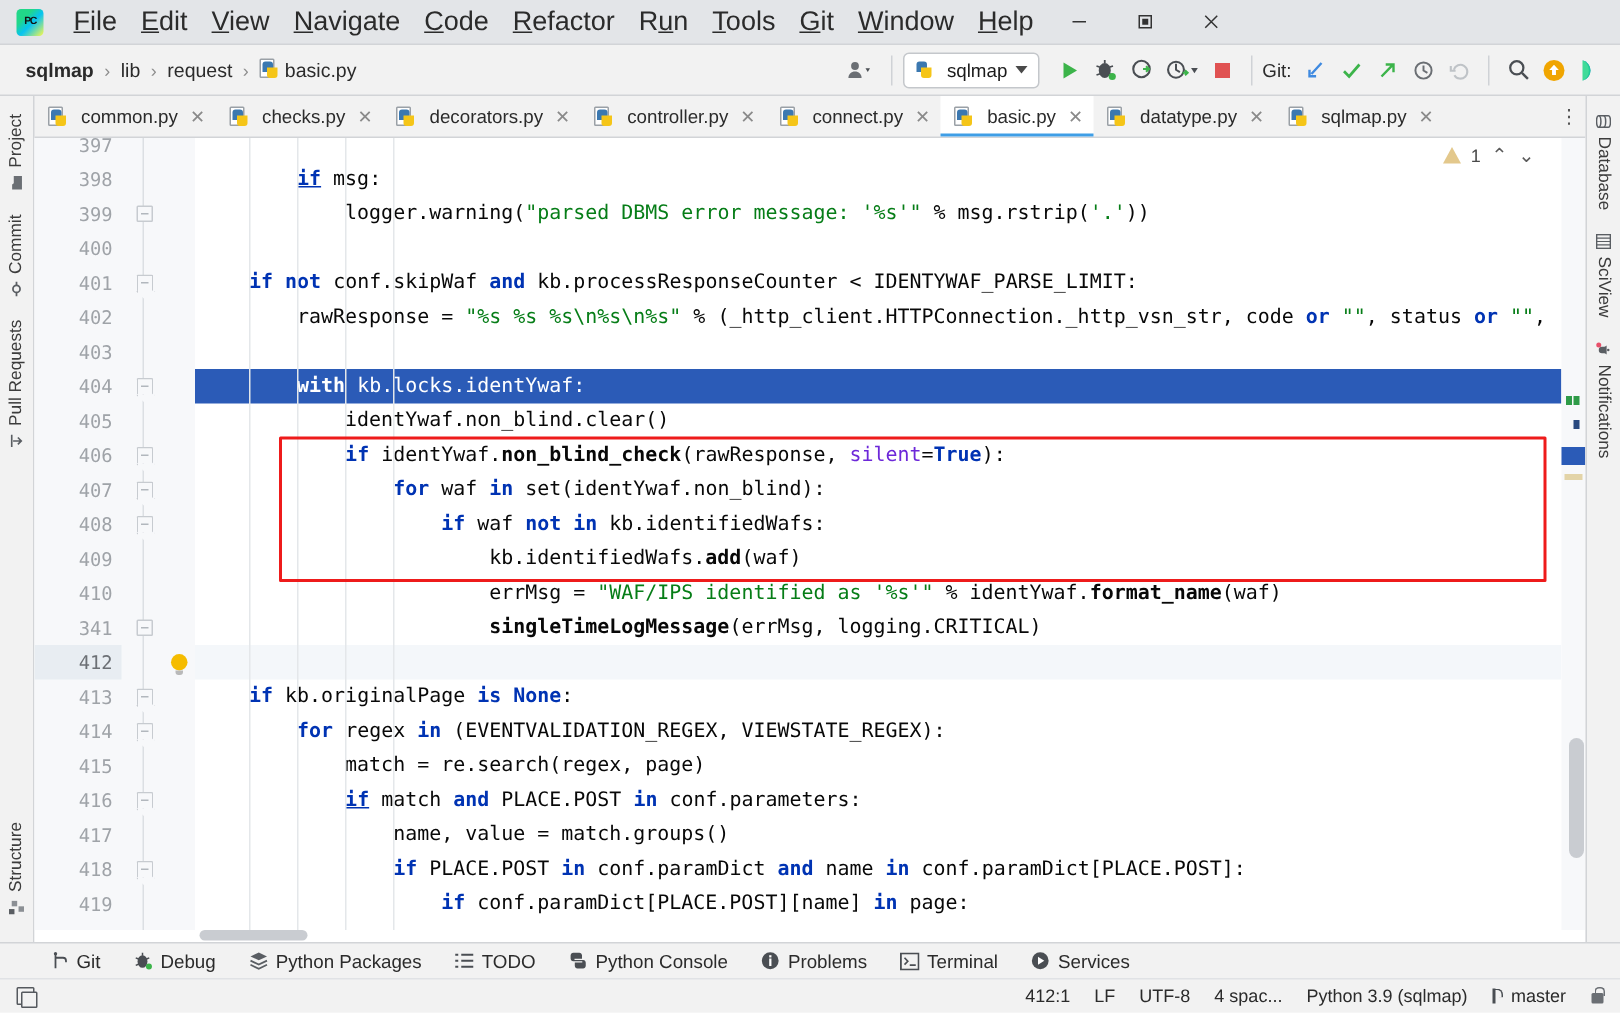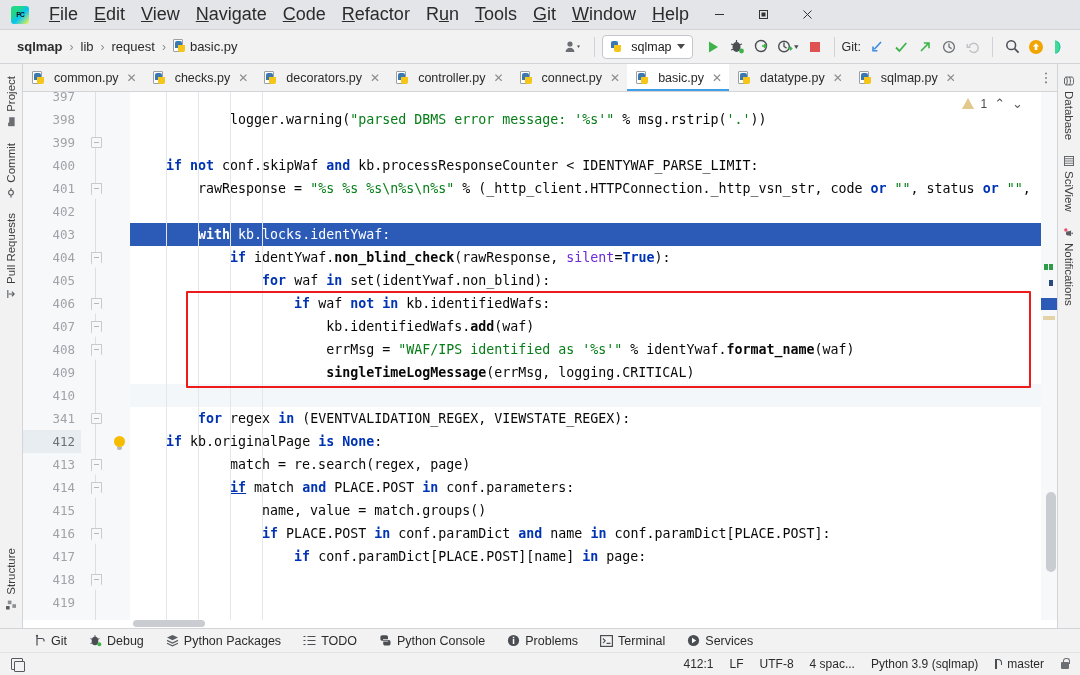--- a/index.html
+++ b/index.html
@@ -598,51 +598,53 @@
         <div class="codearea">
           <div class="indent-guides">
             <div class="iguide" style="left:36px"></div>
             <div class="iguide" style="left:68px"></div>
             <div class="iguide" style="left:100px"></div>
             <div class="iguide" style="left:132px"></div>
           </div>
 
           <div class="codeline" style="height:16px;line-height:8px"></div>
 
+          <div class="codeline"><span class="t">        </span><span class="kw t" style="text-decoration:underline">if</span><span class="t"> msg:</span></div>
 
           <div class="codeline"><span class="t">            logger.</span><span class="t" style="font-weight:normal">warning</span><span class="t">(</span><span class="str t">"parsed DBMS error message: '%s'"</span><span class="t"> % msg.rstrip(</span><span class="str t">'.'</span><span class="t">))</span></div>
 
           <div class="codeline"></div>
 
           <div class="codeline"><span class="t">    </span><span class="kw t">if</span><span class="t"> </span><span class="kw t">not</span><span class="t"> conf.skipWaf </span><span class="kw t">and</span><span class="t"> kb.processResponseCounter &lt; IDENTYWAF_PARSE_LIMIT:</span></div>
 
           <div class="codeline"><span class="t">        rawResponse = </span><span class="str t">"%s %s %s\n%s\n%s"</span><span class="t"> % (_http_client.HTTPConnection._http_vsn_str, code </span><span class="kw t">or</span><span class="t"> </span><span class="str t">""</span><span class="t">, status </span><span class="kw t">or</span><span class="t"> </span><span class="str t">""</span><span class="t">,</span></div>
 
           <div class="codeline"></div>
 
           <div class="codeline sel"><span class="t">        </span><span class="kw t">with</span><span class="t"> kb.locks.identYwaf:</span></div>
 
+          <div class="codeline"><span class="t">            identYwaf.non_blind.clear()</span></div>
 
           <div class="codeline"><span class="t">            </span><span class="kw t">if</span><span class="t"> identYwaf.</span><span class="t" style="font-weight:bold">non_blind_check</span><span class="t">(rawResponse, </span><span class="par t">silent</span><span class="t">=</span><span class="kw t">True</span><span class="t">):</span></div>
 
           <div class="codeline"><span class="t">                </span><span class="kw t">for</span><span class="t"> waf </span><span class="kw t">in</span><span class="t"> set(identYwaf.non_blind):</span></div>
 
           <div class="codeline"><span class="t">                    </span><span class="kw t">if</span><span class="t"> waf </span><span class="kw t">not</span><span class="t"> </span><span class="kw t">in</span><span class="t"> kb.identifiedWafs:</span></div>
 
           <div class="codeline"><span class="t">                        kb.identifiedWafs.</span><span class="t" style="font-weight:bold">add</span><span class="t">(waf)</span></div>
 
           <div class="codeline"><span class="t">                        errMsg = </span><span class="str t">"WAF/IPS identified as '%s'"</span><span class="t"> % identYwaf.</span><span class="t" style="font-weight:bold">format_name</span><span class="t">(waf)</span></div>
 
           <div class="codeline"><span class="t">                        </span><span class="t" style="font-weight:bold">singleTimeLogMessage</span><span class="t">(errMsg, logging.CRITICAL)</span></div>
 
           <div class="codeline current"></div>
 
+          <div class="codeline"><span class="t">    </span><span class="kw t">if</span><span class="t"> kb.originalPage </span><span class="kw t">is</span><span class="t"> </span><span class="kw t">None</span><span class="t">:</span></div>
+
           <div class="codeline"><span class="t">        </span><span class="kw t">for</span><span class="t"> regex </span><span class="kw t">in</span><span class="t"> (EVENTVALIDATION_REGEX, VIEWSTATE_REGEX):</span></div>
-
-          <div class="codeline"><span class="t">    </span><span class="kw t">if</span><span class="t"> kb.originalPage </span><span class="kw t">is</span><span class="t"> </span><span class="kw t">None</span><span class="t">:</span></div>
 
           <div class="codeline"><span class="t">            match = re.search(regex, page)</span></div>
 
           <div class="codeline"><span class="t">            </span><span class="kw t" style="text-decoration:underline">if</span><span class="t"> match </span><span class="kw t">and</span><span class="t"> PLACE.POST </span><span class="kw t">in</span><span class="t"> conf.parameters:</span></div>
 
           <div class="codeline"><span class="t">                name, value = match.groups()</span></div>
 
           <div class="codeline"><span class="t">                </span><span class="kw t">if</span><span class="t"> PLACE.POST </span><span class="kw t">in</span><span class="t"> conf.paramDict </span><span class="kw t">and</span><span class="t"> name </span><span class="kw t">in</span><span class="t"> conf.paramDict[PLACE.POST]:</span></div>
 
           <div class="codeline"><span class="t">                    </span><span class="kw t">if</span><span class="t"> conf.paramDict[PLACE.POST][name] </span><span class="kw t">in</span><span class="t"> page:</span></div>

